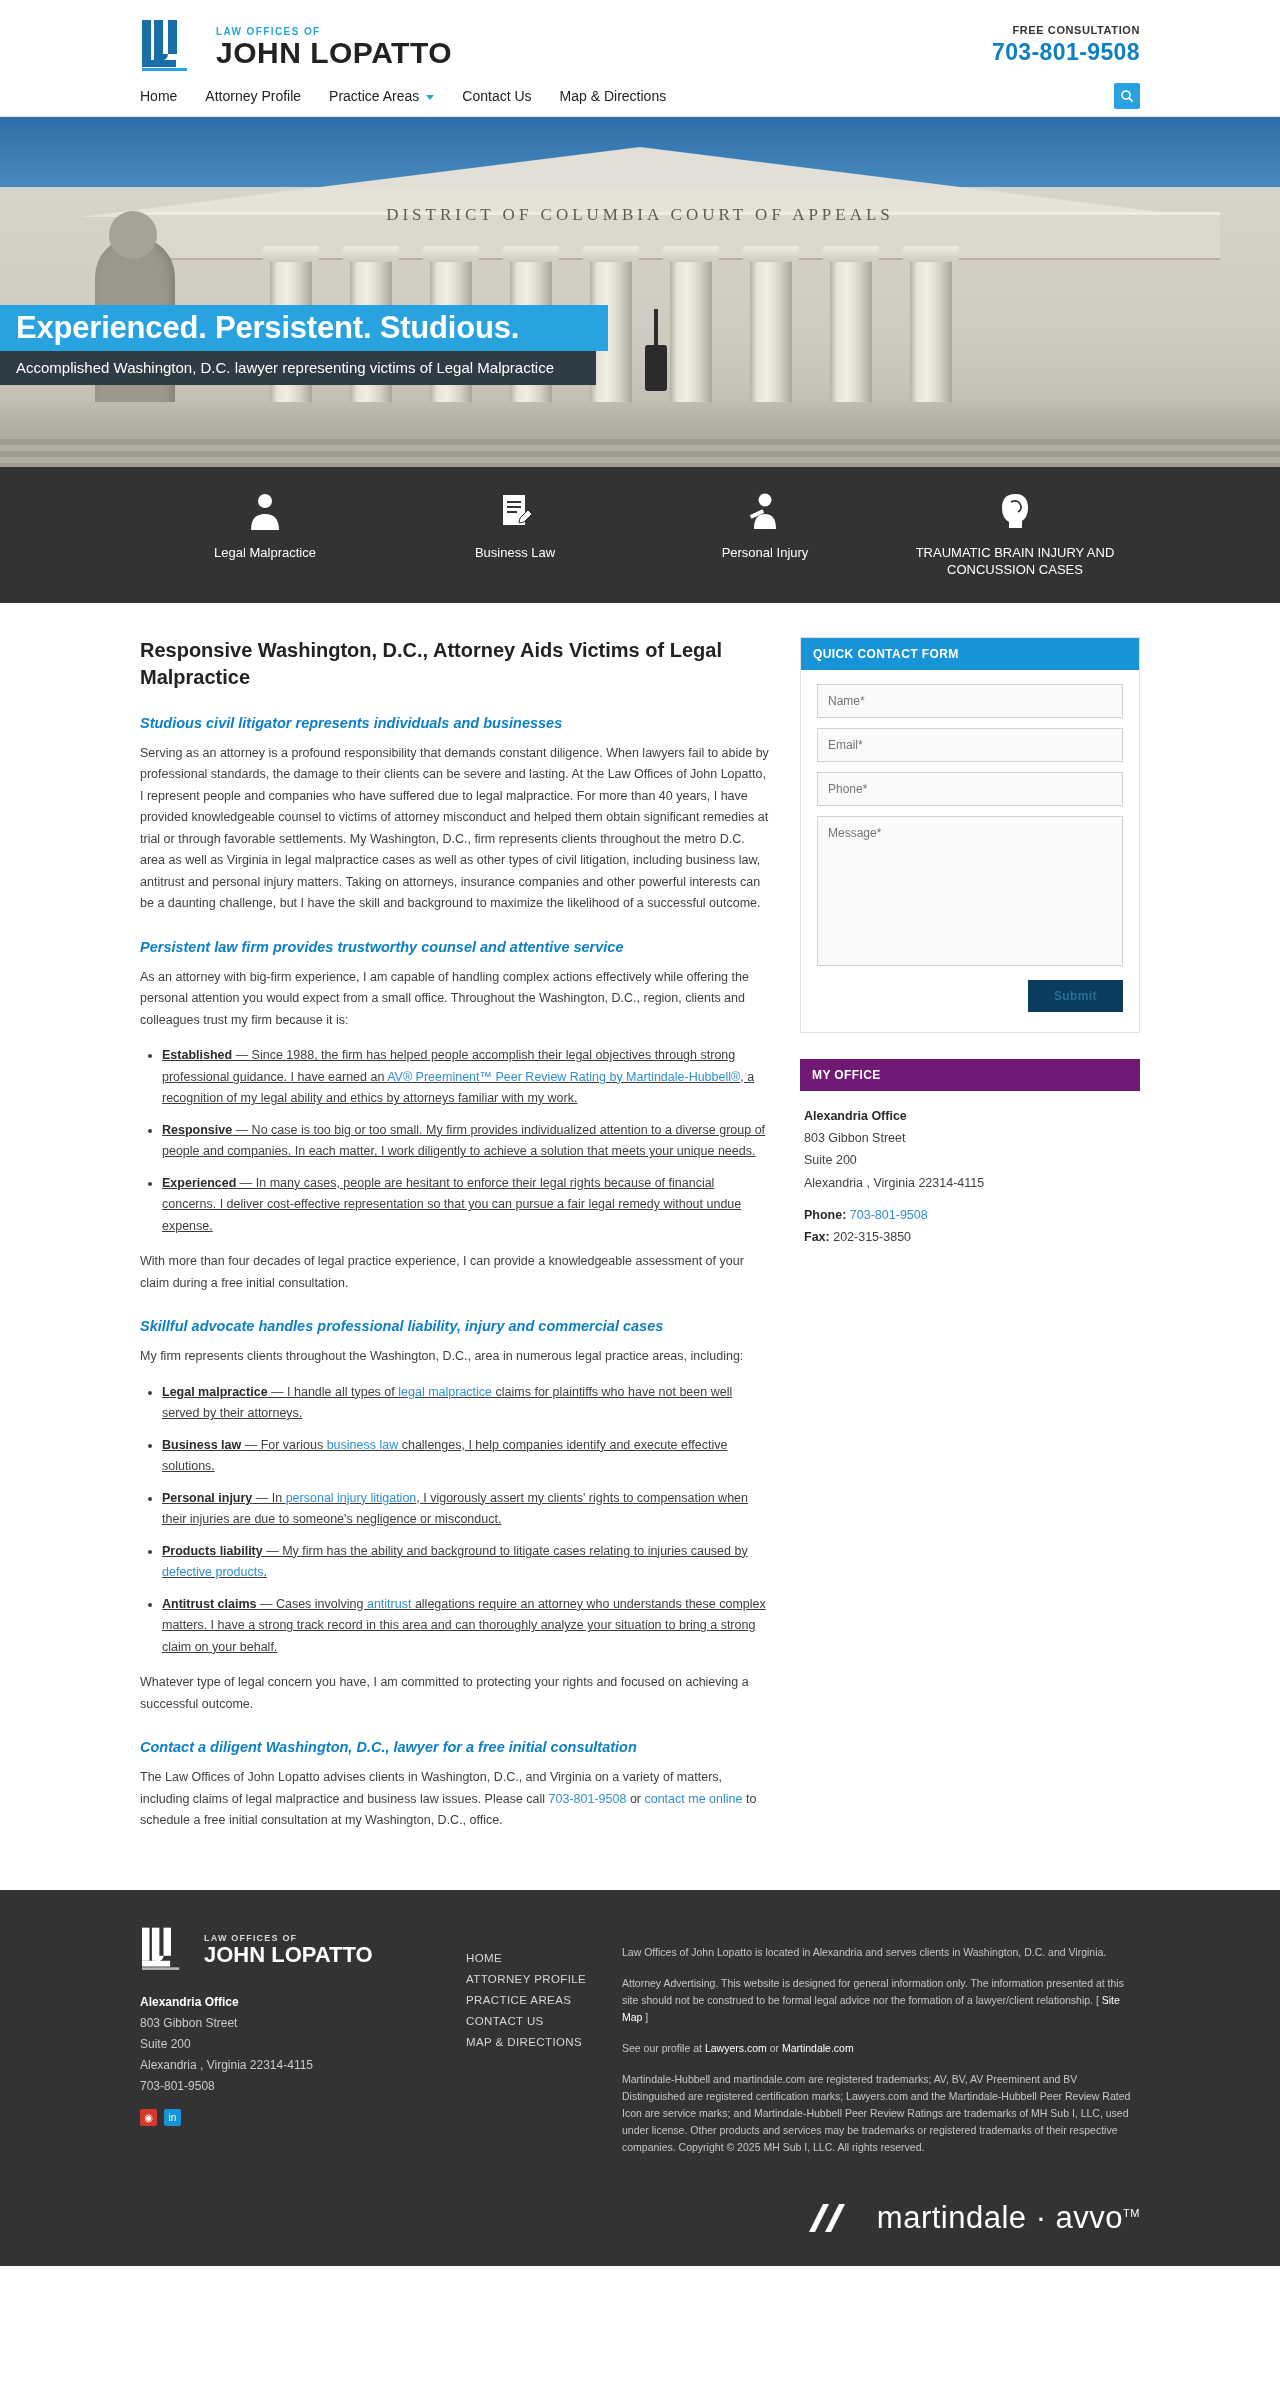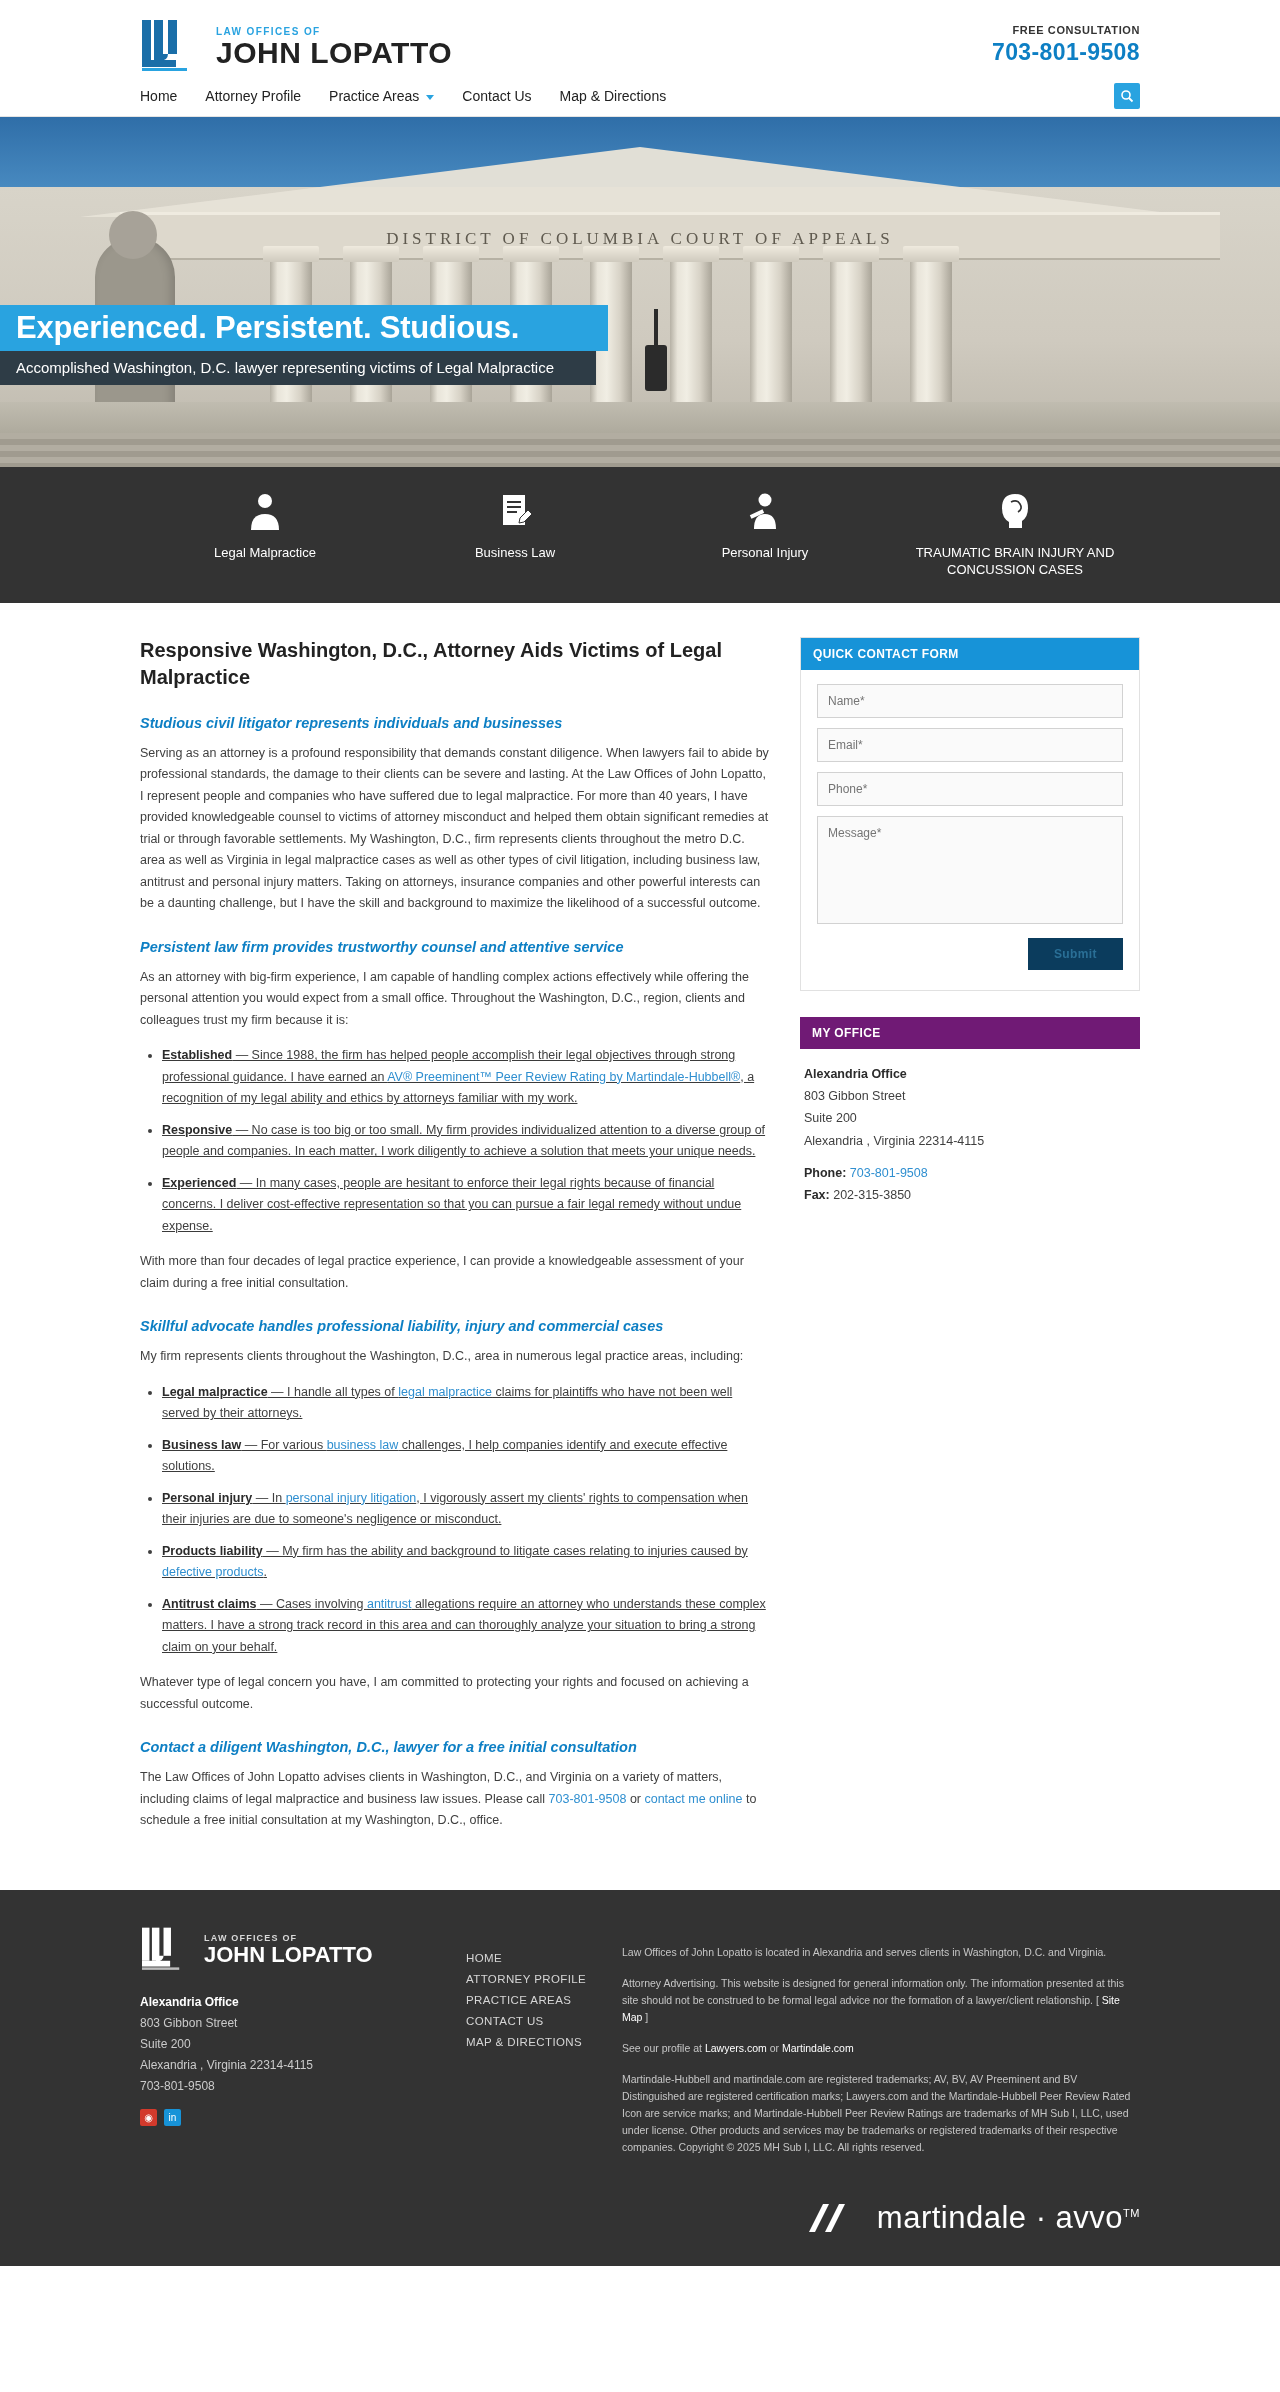--- a/index.html
+++ b/index.html
@@ -35,21 +35,21 @@
   .search-btn svg { display:block; }
 
   
   .hero { position:relative; height:350px; overflow:hidden; background:#6f7f8c; }
   .hero-sky { position:absolute; inset:0; background:linear-gradient(to bottom,#2f6ea8 0%, #4a8cc2 22%, #7ba3c4 35%, #b9bdbb 46%, #c9c6bd 100%); }
   .hero-building { position:absolute; left:0; right:0; top:70px; bottom:0; background:
       linear-gradient(to bottom,#d8d4c9 0%, #cfcabf 55%, #b9b4a8 100%); }
   .hero-pediment { position:absolute; left:80px; right:80px; top:30px; height:70px; background:#e6e2d7;
       clip-path: polygon(0% 100%, 50% 0%, 100% 100%); opacity:0.97; }
   .hero-entab { position:absolute; left:120px; right:60px; top:95px; height:48px; background:#ddd8cc; border-top:3px solid #efebe0; border-bottom:2px solid #b6b1a4; }
-  .hero-inscription { position:absolute; left:0; right:0; top:112px; text-align:center; font-family:"Liberation Serif", serif; letter-spacing:4px; font-size:17px; color:#5f5a4f; }
+  .hero-inscription { position:absolute; left:0; right:0; top:88px; text-align:center; font-family:"Liberation Serif", serif; letter-spacing:4px; font-size:17px; color:#5f5a4f; }
   .col { position:absolute; top:143px; width:42px; height:220px; background:linear-gradient(to right,#b6b1a5 0%, #e8e4d9 18%, #f1eee4 40%, #d7d2c6 72%, #a9a498 100%); }
   .col:before { content:""; position:absolute; left:-7px; right:-7px; top:-14px; height:16px; background:linear-gradient(to bottom,#efeade,#cfcabe); border-radius:2px; }
   .hero-base { position:absolute; left:0; right:0; bottom:0; height:65px; background:linear-gradient(to bottom,#c0bcb0,#9b9789); }
   .hero-steps { position:absolute; left:0; right:0; bottom:0; height:34px; background:repeating-linear-gradient(to bottom,#b2ada1 0 6px,#a09b8f 6px 12px); }
   .hero-statue { position:absolute; left:95px; top:120px; width:80px; height:210px; background:#9b978c; border-radius:40px 40px 6px 6px; box-shadow: -4px 0 10px rgba(0,0,0,.15) inset; }
   .hero-statue:after { content:""; position:absolute; left:14px; top:-26px; width:48px; height:48px; background:#a7a298; border-radius:50%; }
   .hero-lamp { position:absolute; left:645px; top:228px; width:22px; height:46px; background:#2b2b2b; border-radius:3px; }
   .hero-lamp:before { content:""; position:absolute; left:9px; top:-36px; width:4px; height:36px; background:#2b2b2b; }
   .hero-door { position:absolute; left:556px; top:348px; width:48px; height:74px; background:#1d4c7a; border:3px solid #8b8679; }
   .hero-overlay-band { position:absolute; left:0; top:188px; width:608px; height:46px; background:#29a3e0; }
@@ -74,21 +74,21 @@
   .content li { font-size:12.5px; line-height:1.72; margin-bottom:10px; color:#3f3f3f; }
   .content a { color:#2f8fd0; text-decoration:none; }
   b, strong { color:#2b2b2b; }
 
   
   .sidebar { width:340px; }
   .card { border:1px solid #e1e1e1; margin-bottom:26px; background:#fff; }
   .card-head { background:#1793d8; color:#fff; font-size:12px; font-weight:bold; letter-spacing:0.4px; padding:9px 12px; }
   .card-body { padding:14px 16px 20px 16px; }
   .field { width:100%; border:1px solid #d2d2d2; background:#fafafa; font-size:12px; color:#999; padding:9px 10px; margin-bottom:10px; font-family:"Liberation Sans", sans-serif; }
-  textarea.field { height:108px; resize:none; }
+  textarea.field { height:150px; resize:none; }
   .submit-btn { float:right; background:#0b3c5d; color:#2a6f96; border:none; font-size:12px; font-weight:bold; padding:9px 26px; cursor:pointer; letter-spacing:0.4px; }
   .office-head { background:#701a75; color:#fff; font-size:12px; font-weight:bold; letter-spacing:0.4px; padding:9px 12px; }
   .office-body { padding:14px 4px; font-size:12.5px; line-height:1.78; color:#3f3f3f; }
   .office-body .name { font-weight:bold; color:#2b2b2b; }
   .office-body a { color:#2f8fd0; text-decoration:none; }
 
   
   .footer { background:#333333; color:#cfcfcf; padding:36px 0 28px 0; }
   .footer-inner { width:1000px; margin:0 auto; display:flex; gap:26px; }
   .f-col1 { width:300px; }

